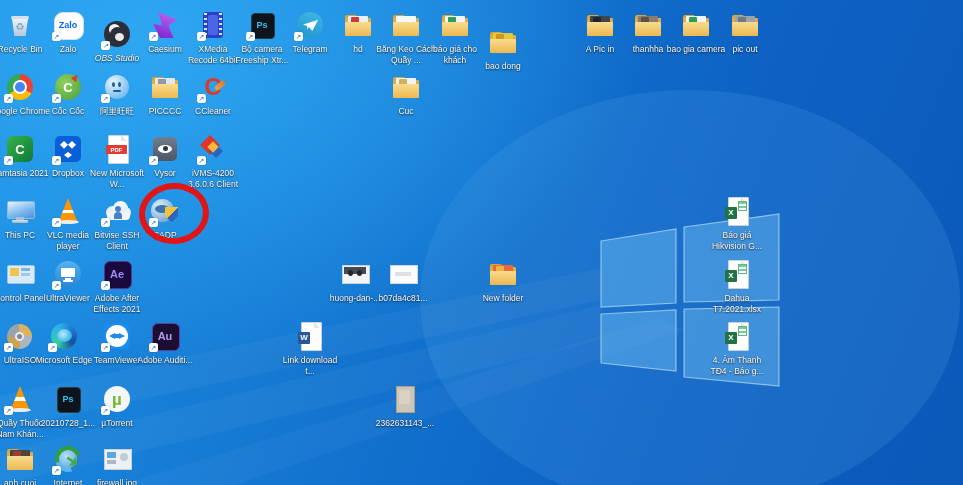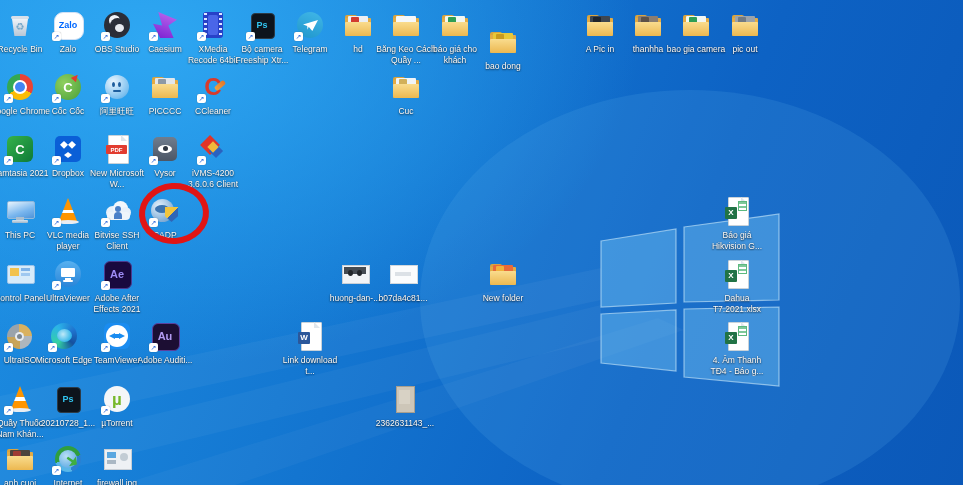--- a/index.html
+++ b/index.html
@@ -56,21 +56,21 @@
         <div class="lbl">Recycle Bin</div>
       </div>
       <div class="cell" style="left: 38px; top: 9px;">
         <div class="art">
           <div class="ly" style="left: 2px; top: 3px; width: 28px; height: 26px; background: rgb(255, 255, 255); border-radius: 9px; border: 1px solid rgb(207, 224, 245);"></div>
           <div class="ly" style="left: 0px; top: 0px; width: 32px; height: 32px; border-radius: 0px; color: rgb(0, 104, 255); font-size: 9px; font-weight: 700;">Zalo</div>
           <div class="sc">↗</div>
         </div>
         <div class="lbl">Zalo</div>
       </div>
-      <div class="cell" style="left: 87px; top: 9px;">
+      <div class="cell" style="left: 87px; top: 18px; font-style: italic;">
         <div class="art">
           <div class="ly" style="left: 3px; top: 3px; width: 26px; height: 26px; background: rgb(43, 46, 56); border-radius: 50%;"></div>
           <div class="ly" style="left: 8px; top: 6px; width: 11px; height: 11px; background: rgb(242, 244, 248); border-radius: 50%;"></div>
           <div class="ly" style="left: 9px; top: 9px; width: 15px; height: 15px; background: rgb(43, 46, 56); border-radius: 50%;"></div>
           <div class="ly" style="left: 14px; top: 15px; width: 9px; height: 8px; background: rgb(232, 234, 239); border-radius: 50%;"></div>
           <div class="sc">↗</div>
         </div>
         <div class="lbl">OBS Studio</div>
       </div>
       <div class="cell" style="left: 135px; top: 9px;">

